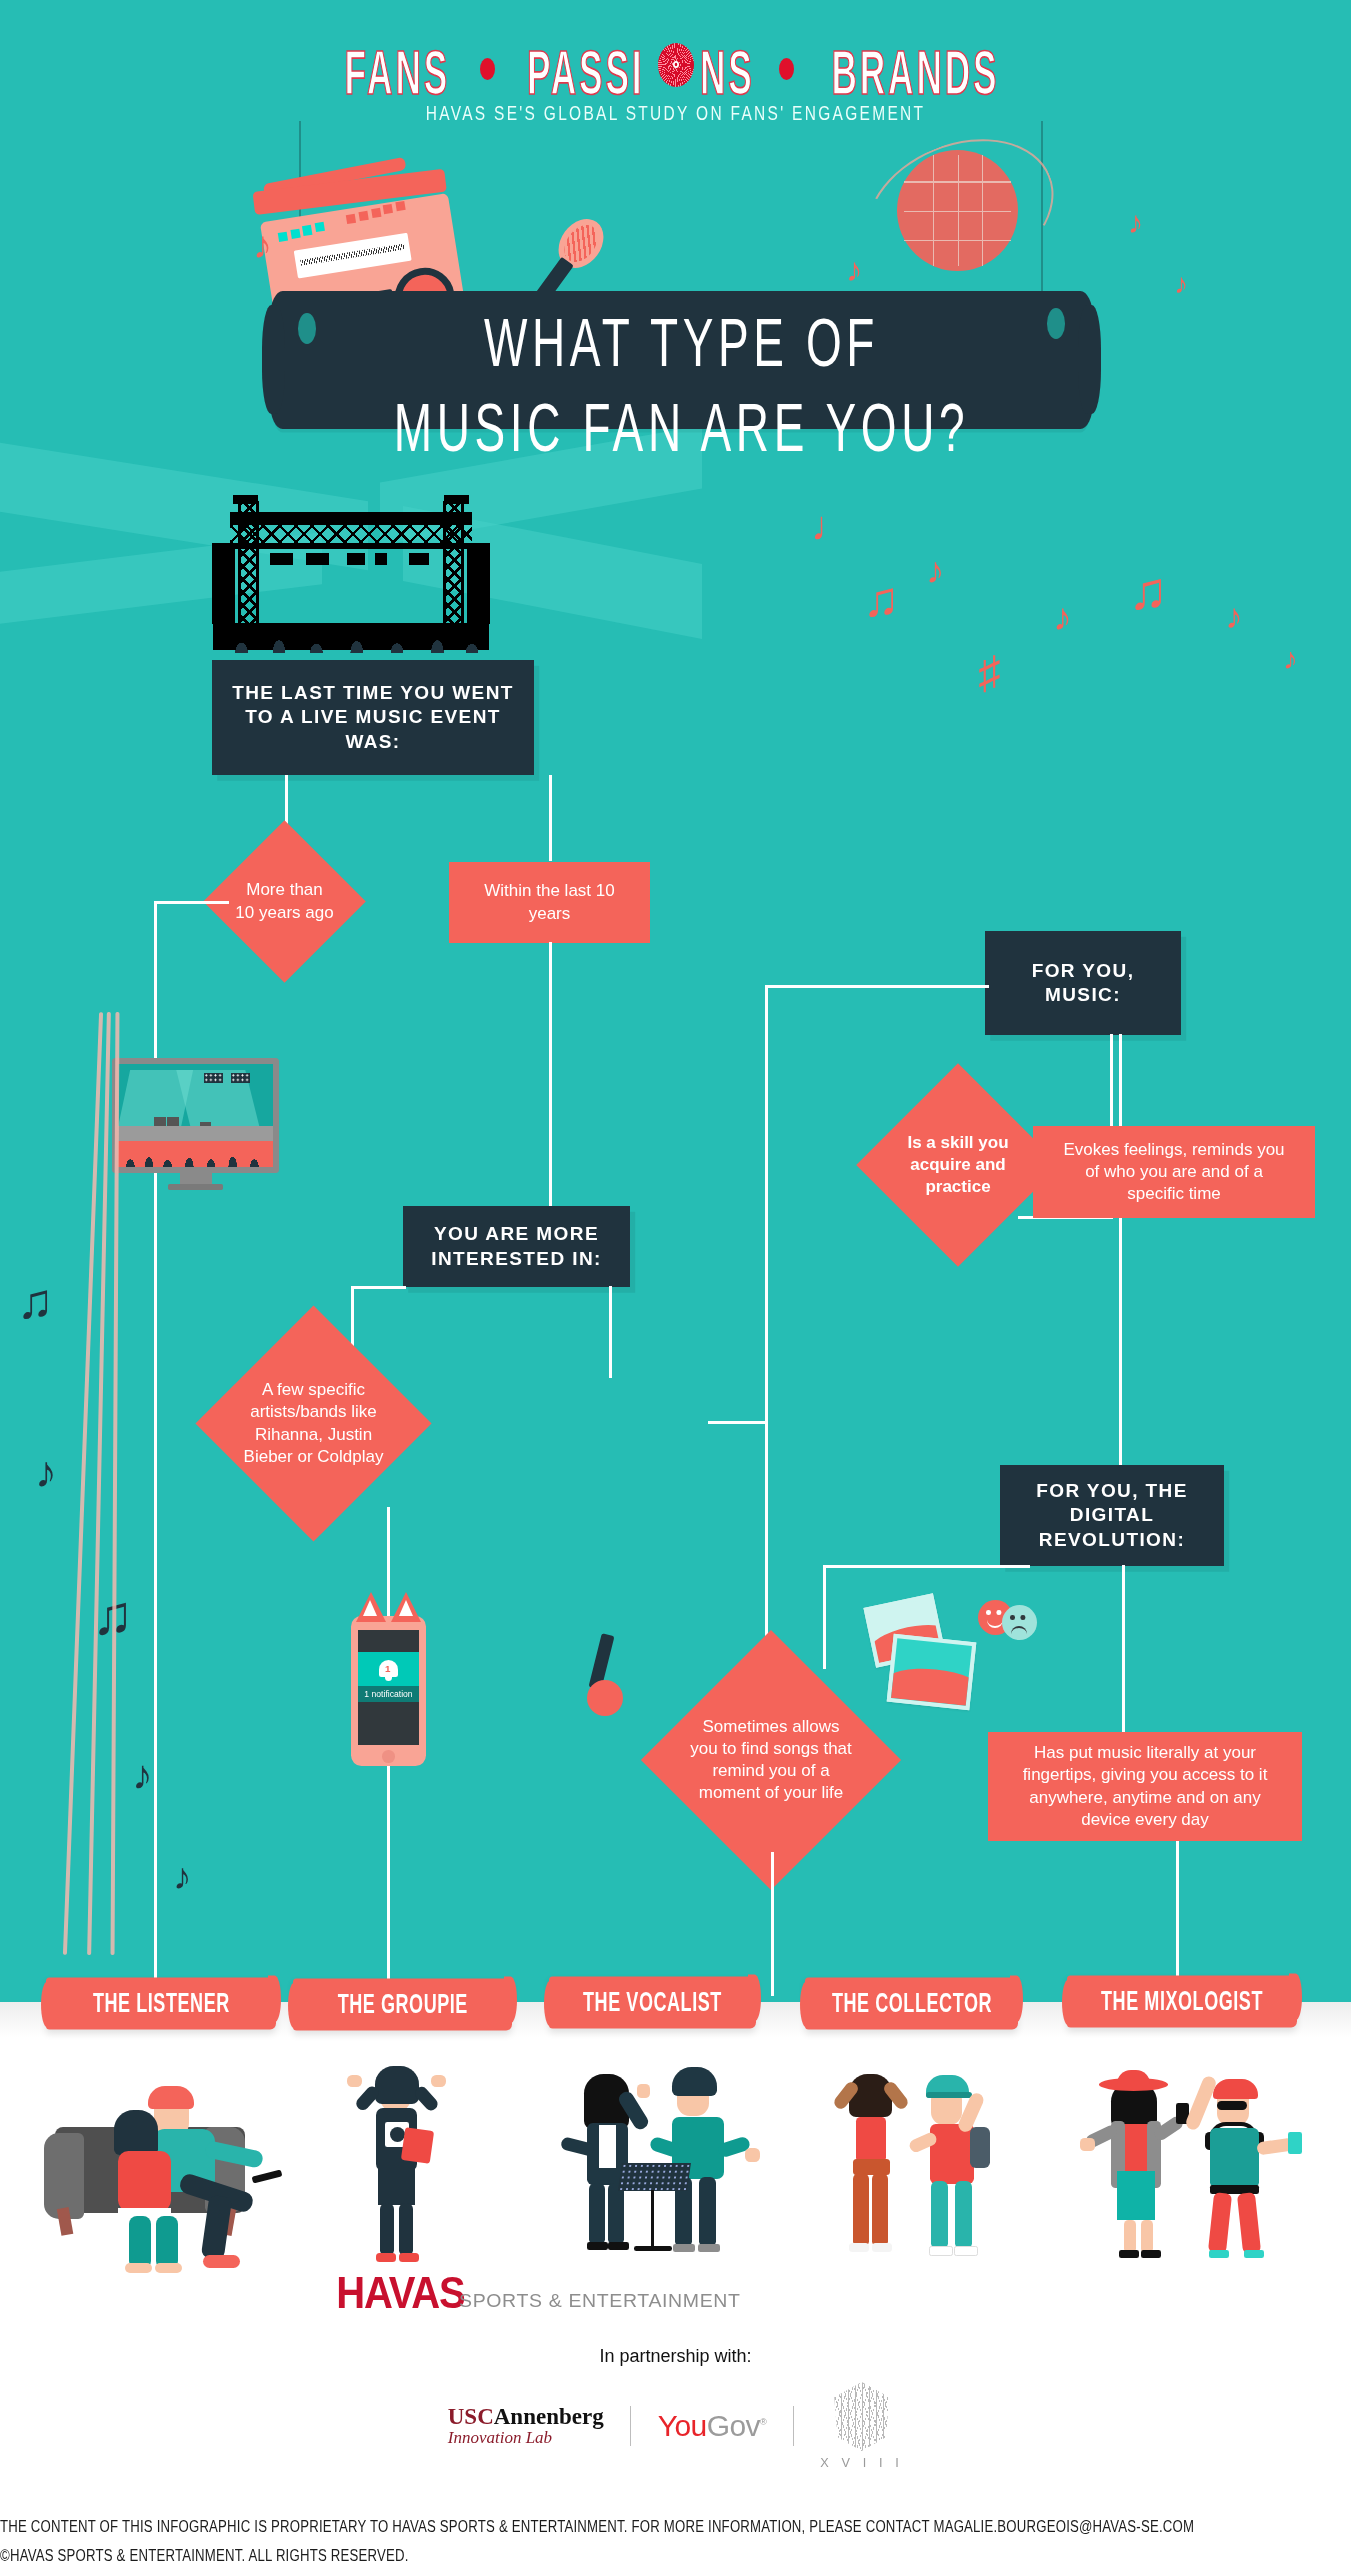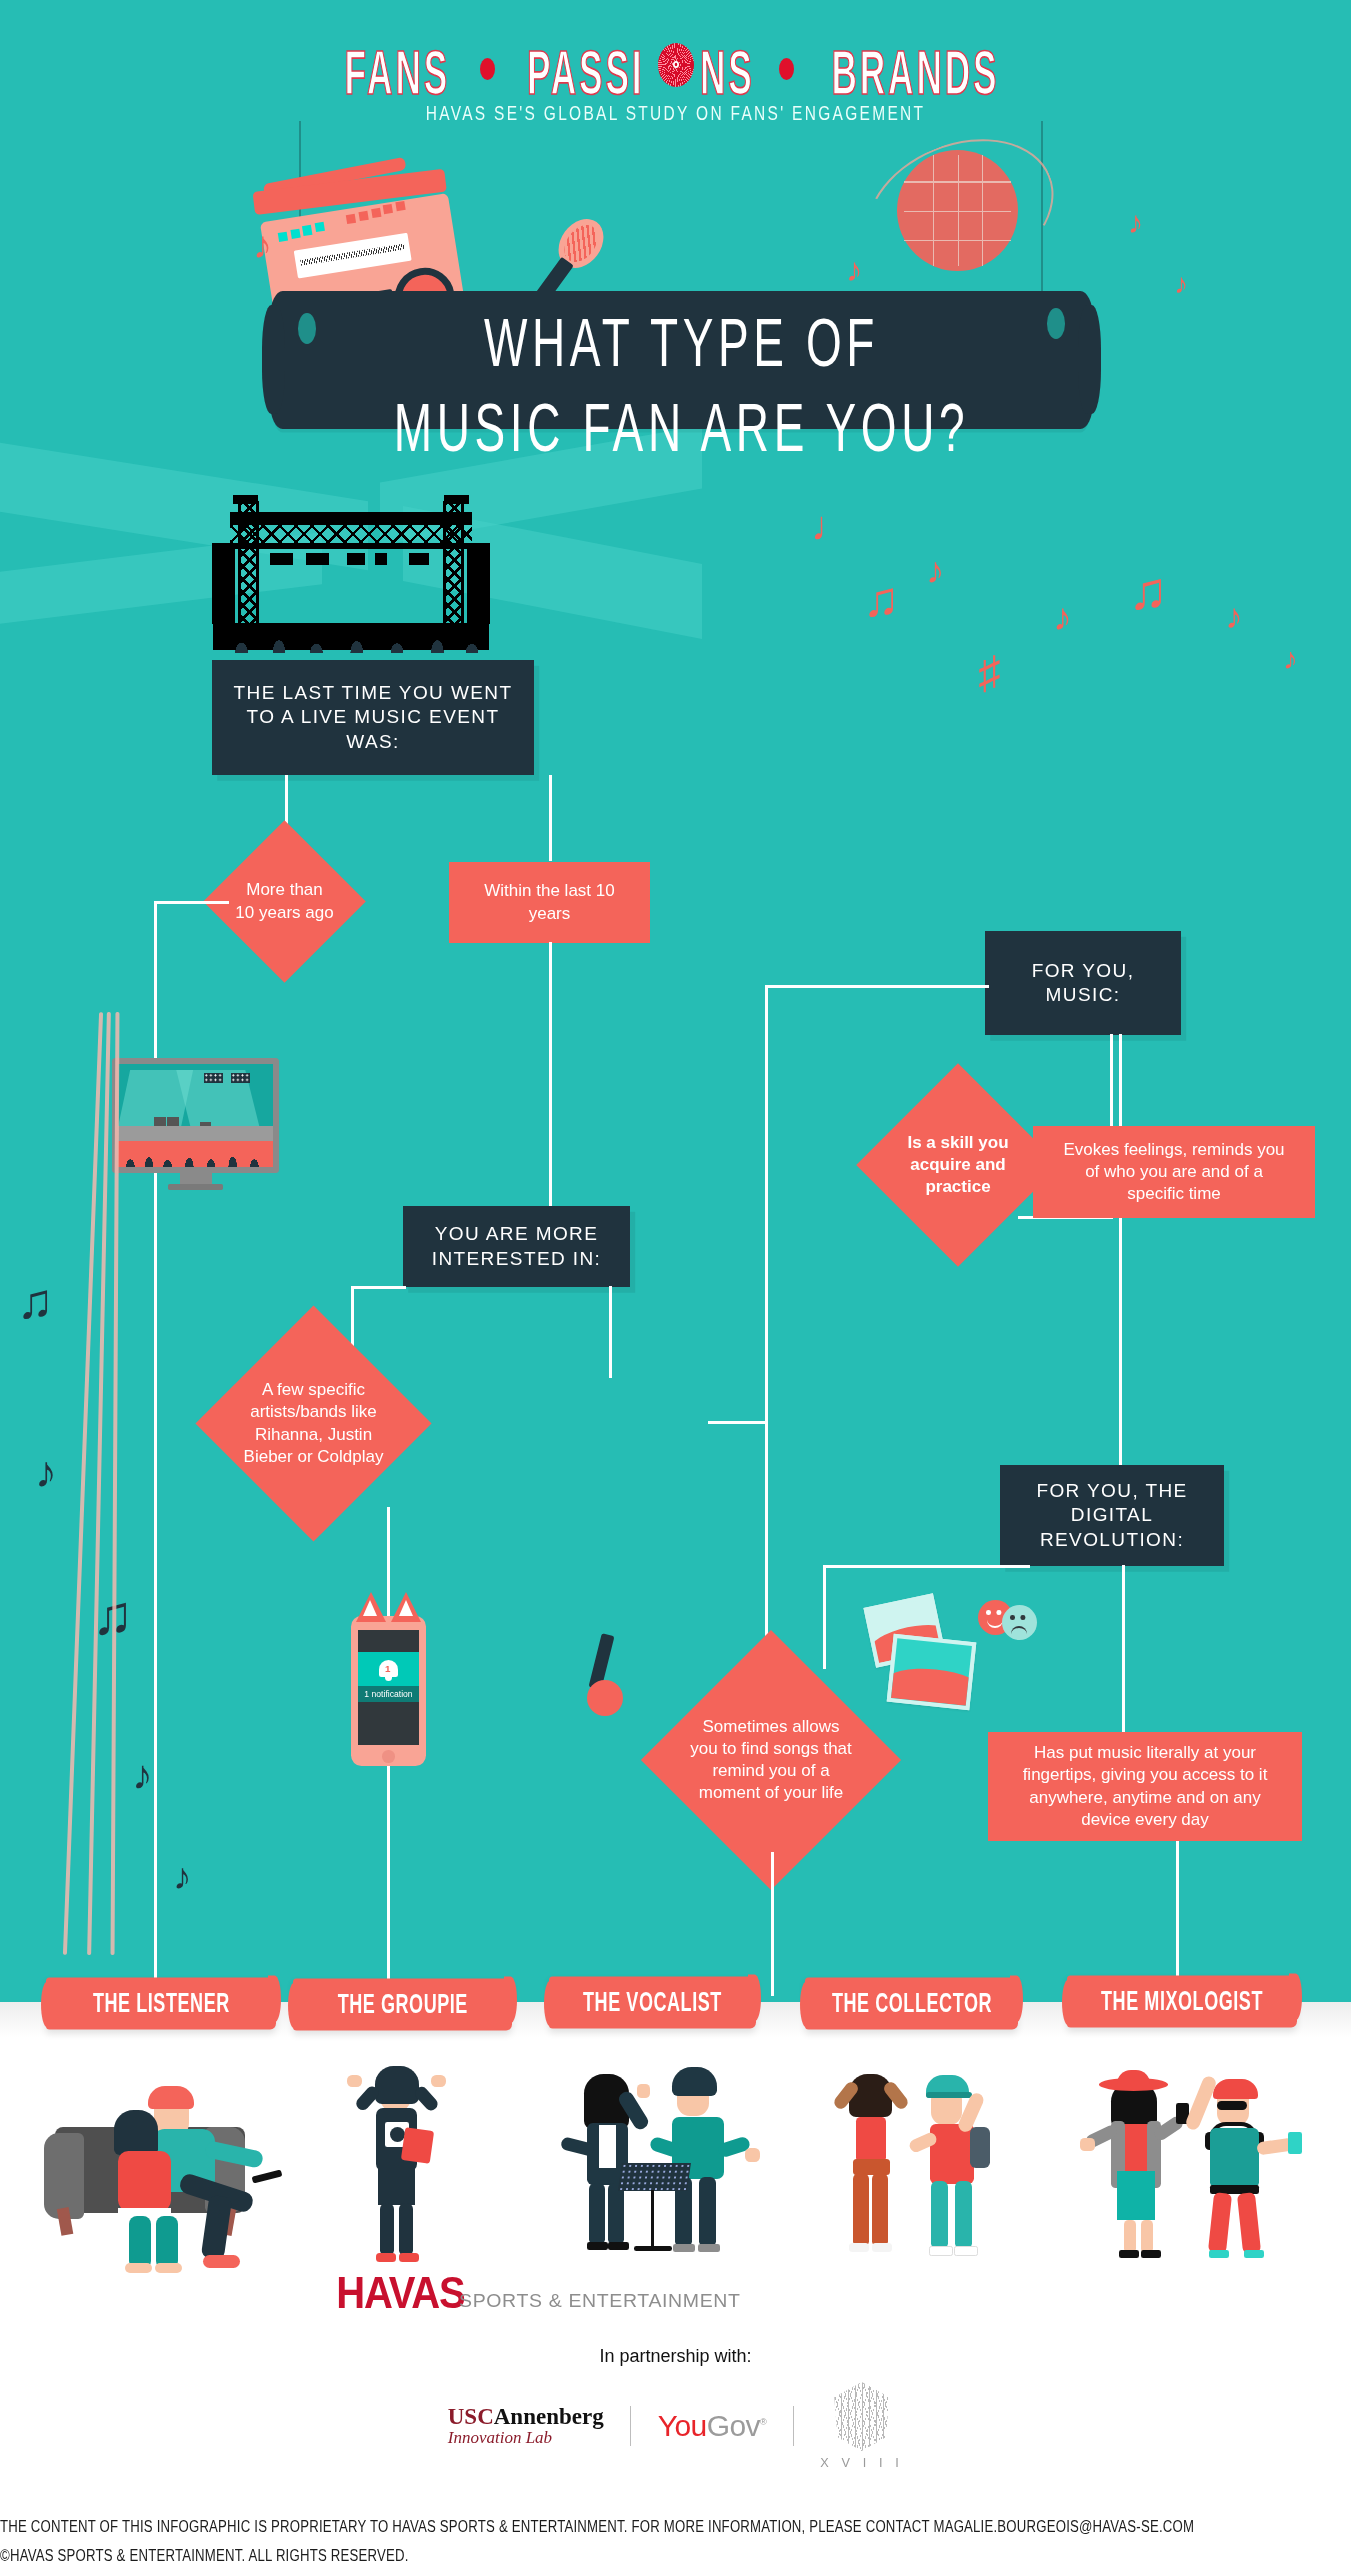--- a/index.html
+++ b/index.html
@@ -139,21 +139,21 @@
   .mic2-head{position:absolute;left:587px;top:1680px;width:36px;height:36px;border-radius:50%;background:#f4645a;}
   .mic2-body{position:absolute;left:595px;top:1634px;width:12.7px;height:55px;background:#20333e;border-radius:2.3px;transform:rotate(14deg);}
 
   
   .strings{position:absolute;left:81px;top:1012px;width:161px;height:966px;}
   .string{position:absolute;width:3.5px;height:943px;background:#f3b9ae;border-radius:1.7px;opacity:.85;}
 
   
   .qbox{position:absolute;background:#20333e;color:#fff;box-sizing:border-box;
       display:flex;align-items:center;justify-content:center;text-align:center;
-      font-size:19px;line-height:1.28;letter-spacing:1.4px;font-weight:400;
+      font-size:19px;line-height:1.28;letter-spacing:1.4px;font-weight:700;
       box-shadow:5.2px 5.8px 0 rgba(0,0,0,.07);padding:8px;}
   .abox{position:absolute;background:#f4645a;color:#fff;box-sizing:border-box;
       display:flex;align-items:center;justify-content:center;text-align:center;
       font-size:17px;line-height:1.3;padding:8px 26px;}
   .dia{position:absolute;}
   .dia .shape{position:absolute;inset:0;background:#f4645a;transform:rotate(45deg);}
   .dia .txt{position:absolute;inset:0;display:flex;align-items:center;justify-content:center;
       text-align:center;color:#fff;font-size:17px;line-height:1.3;padding:0 8px;box-sizing:border-box;}
 
   

